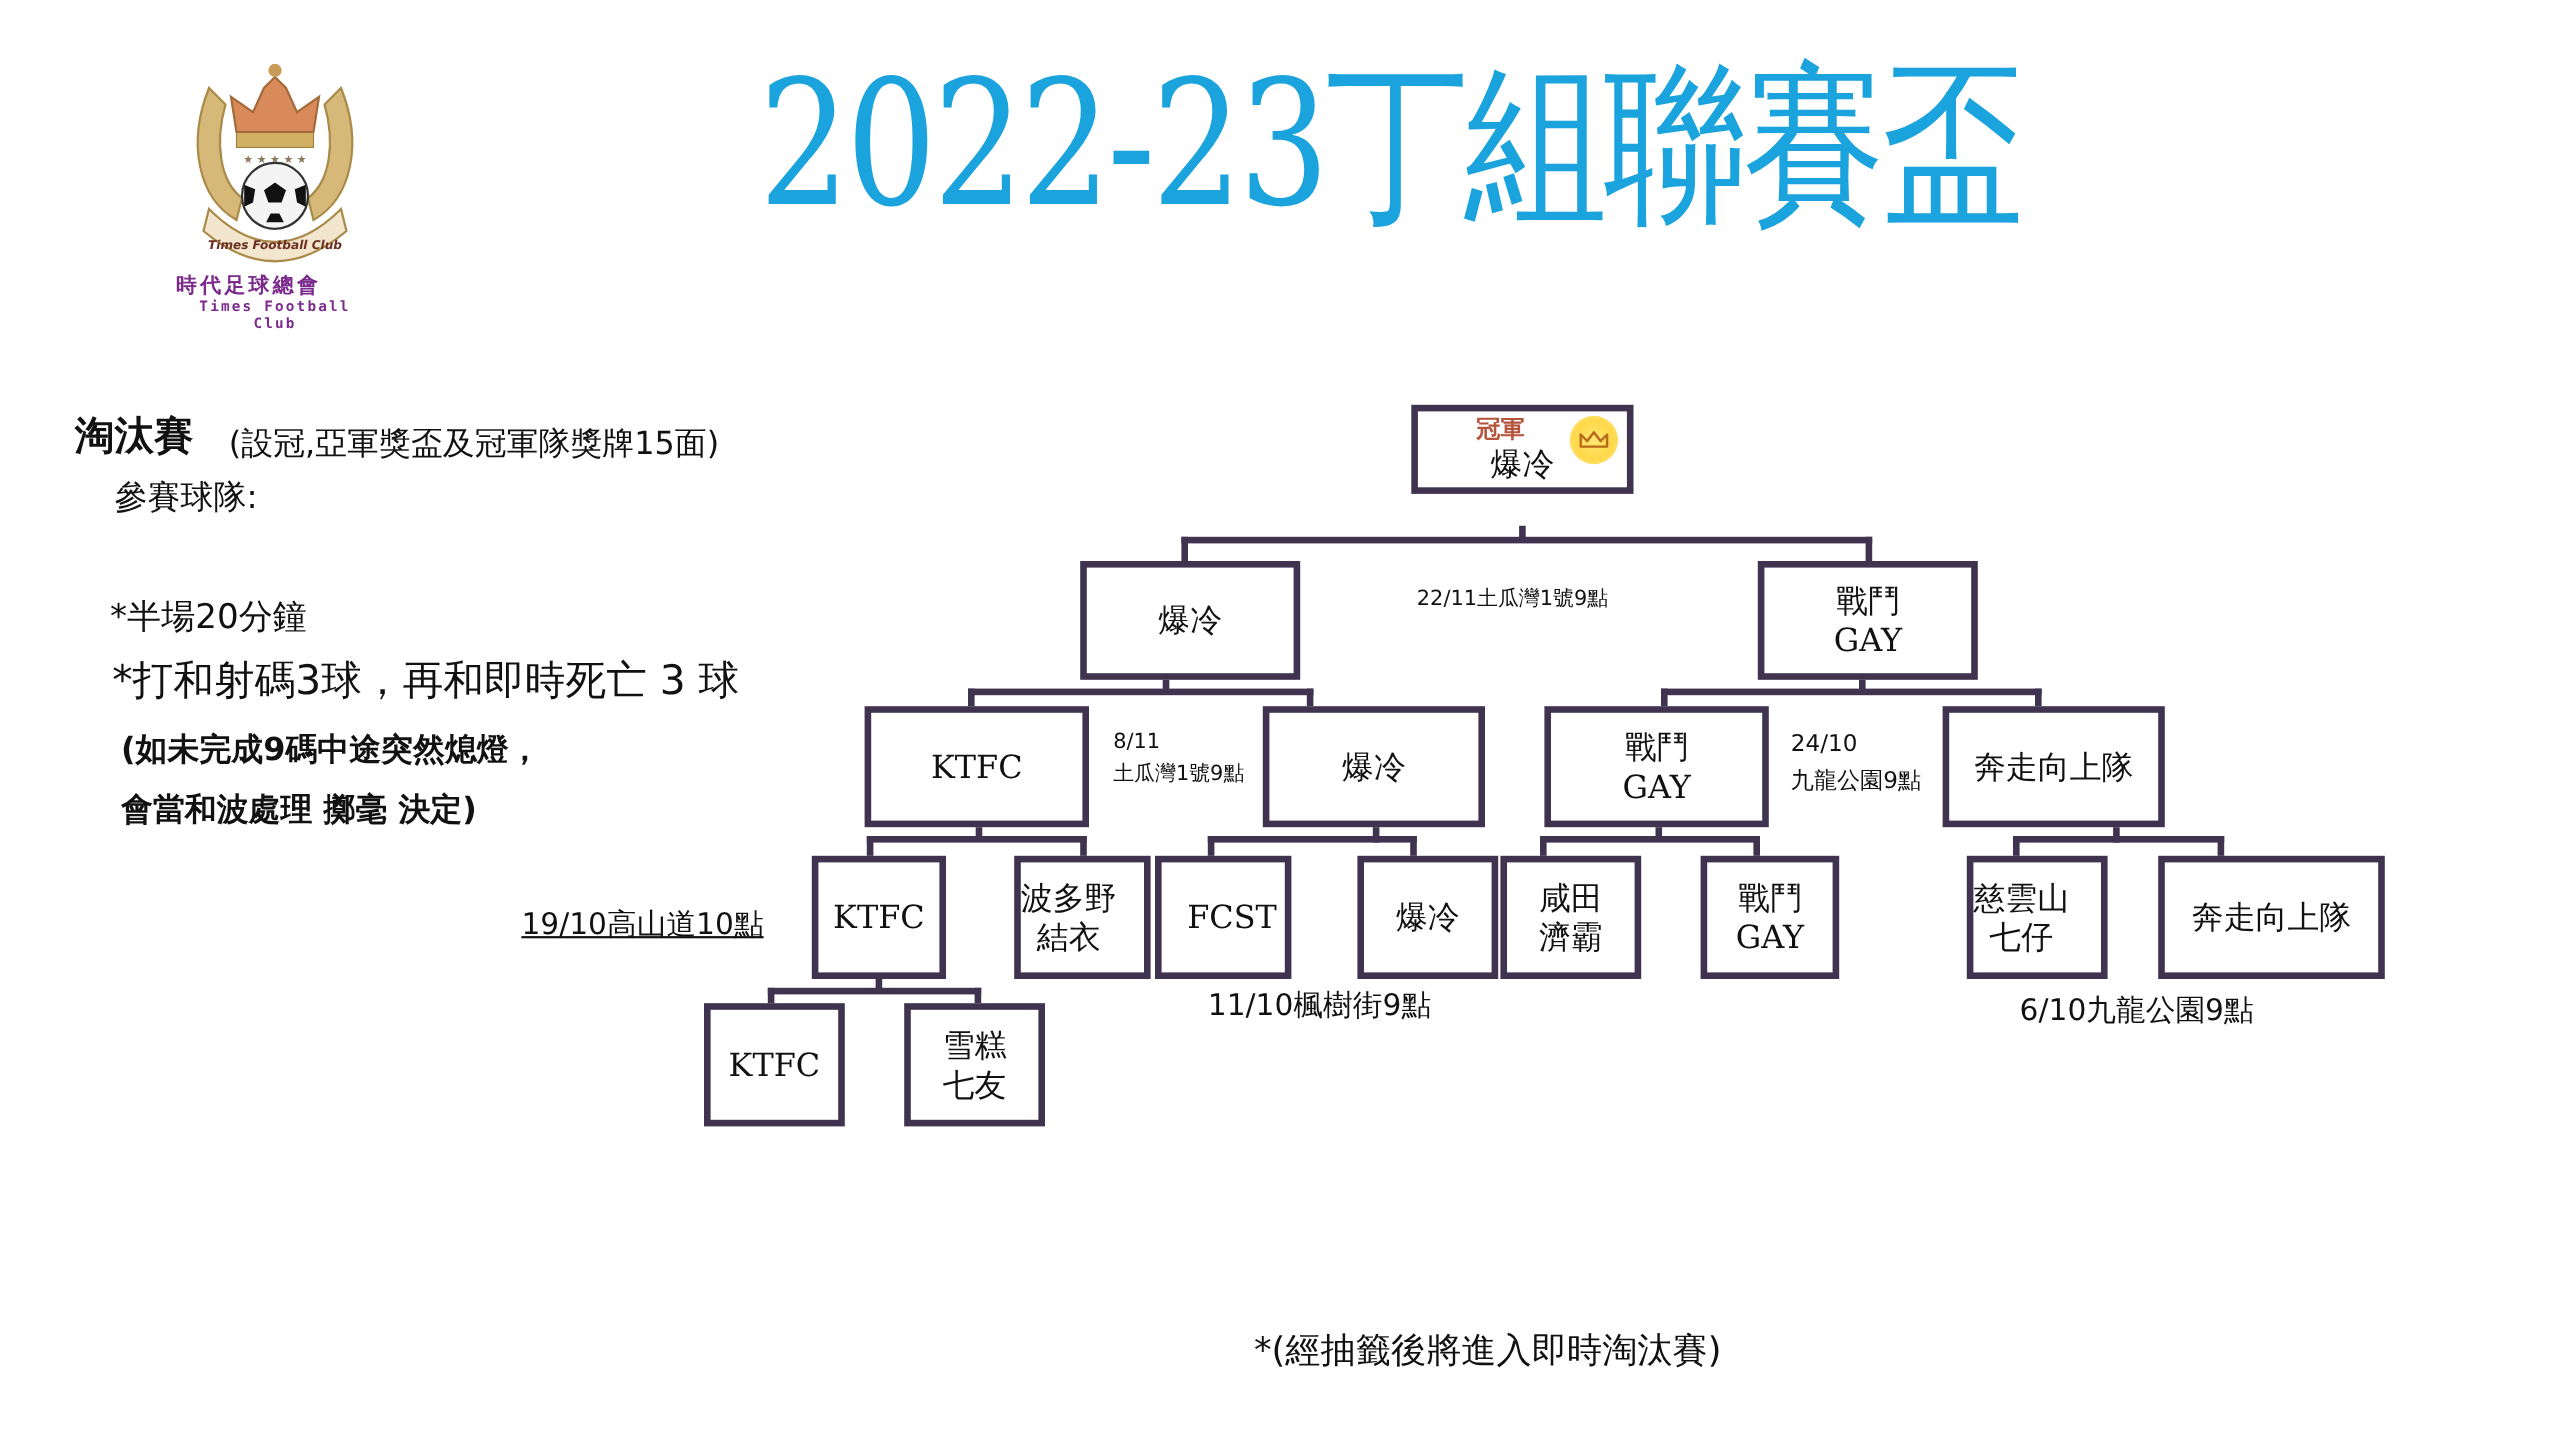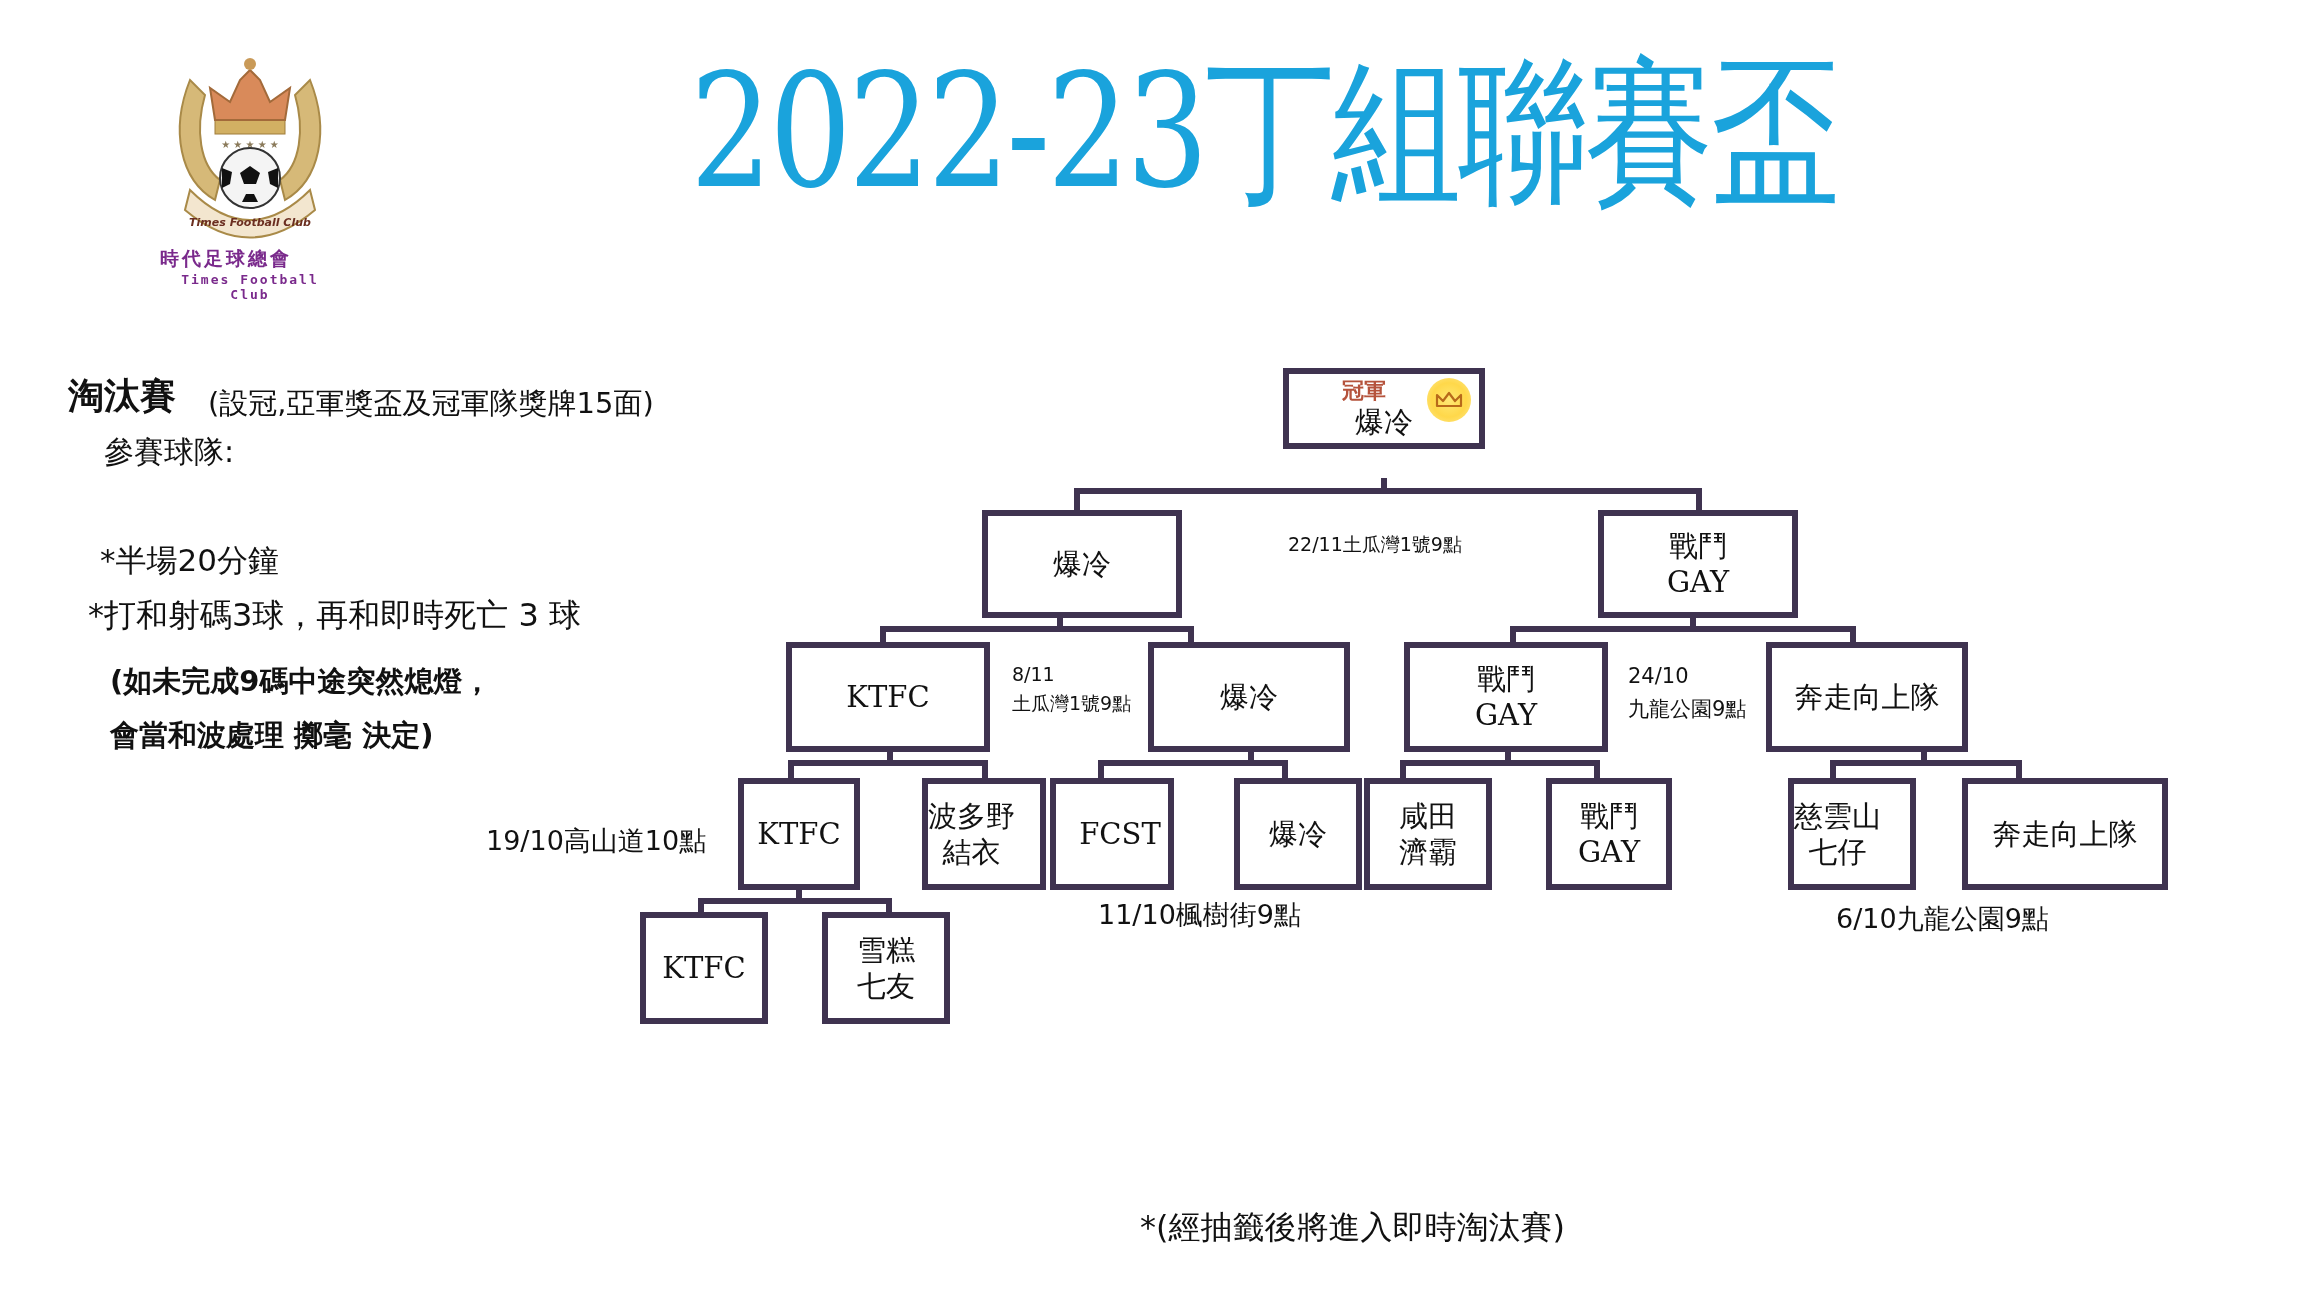--- a/index.html
+++ b/index.html
@@ -18,21 +18,21 @@
   
   .title { left: 690px; top: 52px; font-family: "DejaVu Serif", "Liberation Serif", serif;
            font-size: 158px; color: #1aa3dc; line-height: 1; letter-spacing: -4px;
            transform: scaleX(0.82); transform-origin: left top; white-space: nowrap; }
 
   
   .ko-title { left: 68px; top: 372px; font-size: 36px; font-weight: bold; }
   .ko-sub { left: 208px; top: 384px; font-size: 29px; }
   .teams-label { left: 104px; top: 432px; font-size: 30px; }
   .rule1 { left: 100px; top: 540px; font-size: 31px; }
-  .rule2 { left: 88px; top: 594px; font-size: 32px; }
+  .rule2 { left: 102px; top: 594px; font-size: 37px; }
   .note1 { left: 110px; top: 662px; font-size: 29px; font-weight: bold; }
   .note2 { left: 110px; top: 716px; font-size: 29px; font-weight: bold; }
   .footnote { left: 1140px; top: 1206px; font-size: 32px; }
 
   
   .box { position: absolute; box-sizing: border-box; border: 6px solid #3f3350;
          background: #fff; display: flex; flex-direction: column; align-items: center;
          justify-content: center; font-family: "DejaVu Serif", "Liberation Serif", serif;
          color: #111; font-size: 29px; line-height: 1.25; text-align: center; }
   .box.left-text { align-items: flex-start; padding-left: 0; }
@@ -153,21 +153,21 @@
   <div class="line" style="left:1505px; top:752px; width:6px; height:12px;"></div>
   <div class="line" style="left:1400px; top:760px; width:200px; height:6px;"></div>
   <div class="line" style="left:1400px; top:760px; width:6px; height:20px;"></div>
   <div class="line" style="left:1594px; top:760px; width:6px; height:20px;"></div>
 
   <div class="line" style="left:1921px; top:752px; width:6px; height:14px;"></div>
   <div class="line" style="left:1830px; top:760px; width:192px; height:6px;"></div>
   <div class="line" style="left:1830px; top:760px; width:6px; height:20px;"></div>
   <div class="line" style="left:2016px; top:760px; width:6px; height:20px;"></div>
 
-  <div class="venue big" style="left:486px; top:820px;">19/10高山道10點</div>
+  <div class="venue big" style="left:474px; top:820px;text-decoration:underline;">19/10高山道10點</div>
 
   <div class="box" style="left:738px; top:778px; width:122px; height:112px;">
     <span>KTFC</span>
   </div>
   <div class="box left-text" style="left:922px; top:778px; width:124px; height:112px; white-space:pre-line;">
     <span>波多野
 結衣</span>
   </div>
   <div class="box" style="left:1050px; top:778px; width:124px; height:112px;padding-left:16px;">
     <span>FCST</span>

